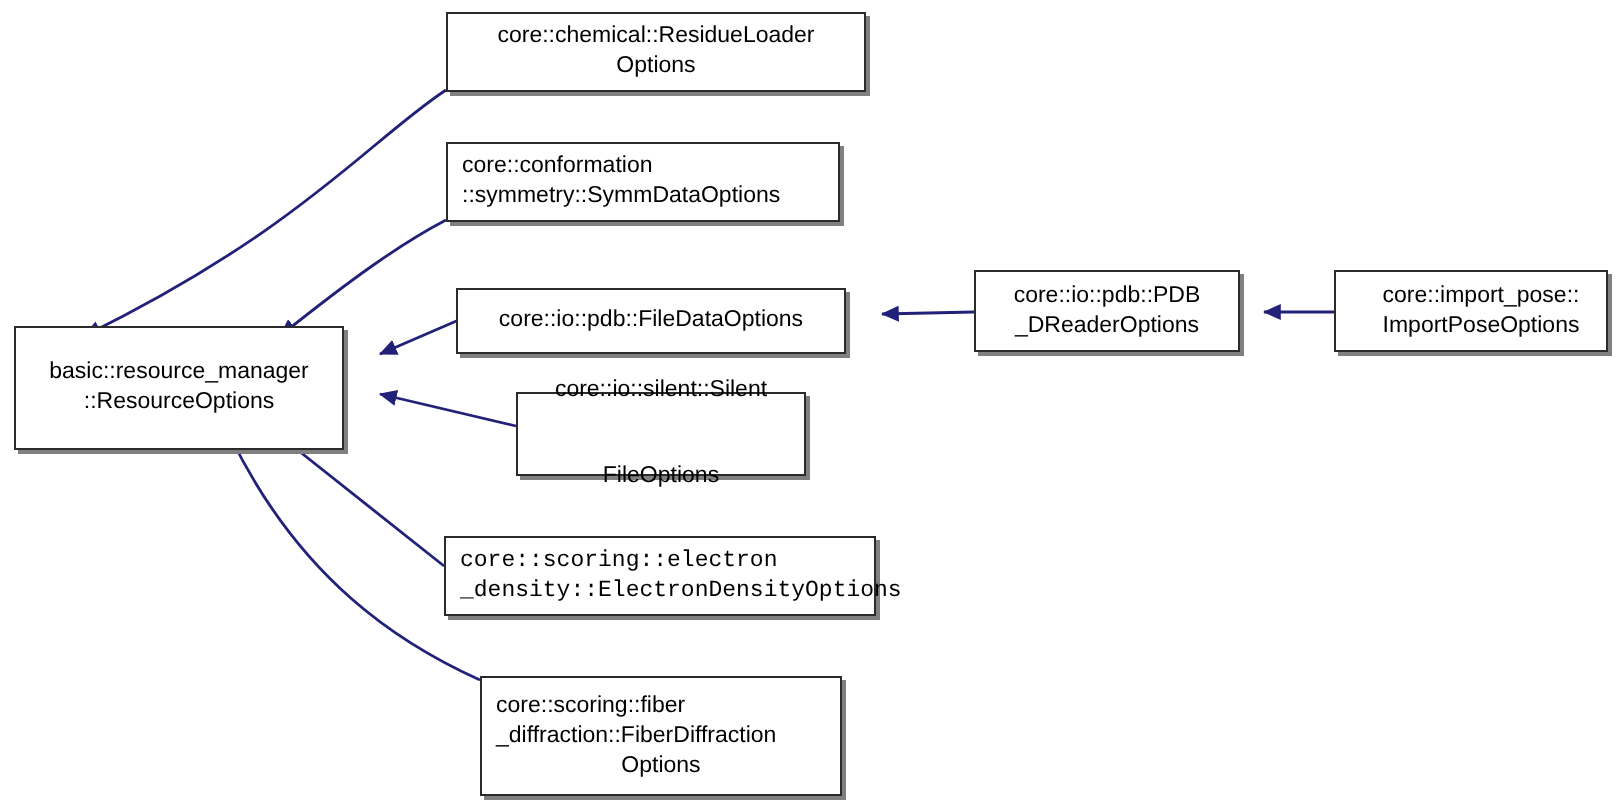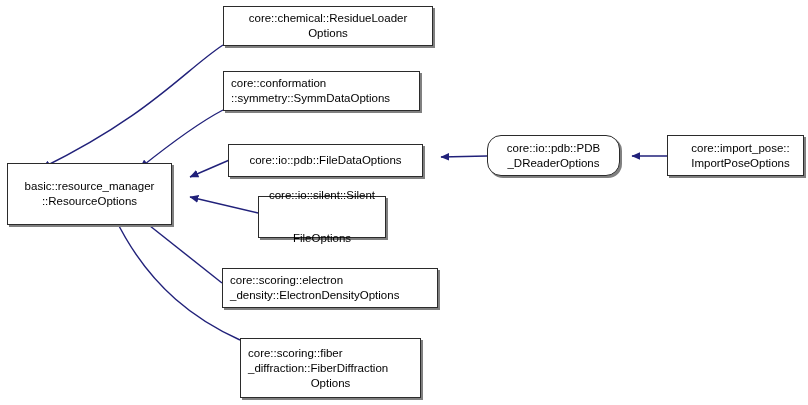--- a/index.html
+++ b/index.html
@@ -85,37 +85,37 @@
 
   <div class="node left" style="left:223px; top:71px; width:197px; height:40px;">
     <span class="ln">core::conformation</span>
     <span class="ln">::symmetry::SymmDataOptions</span>
   </div>
 
   <div class="node" style="left:228px; top:144px; width:195px; height:33px;">
     <span class="ln">core::io::pdb::FileDataOptions</span>
   </div>
 
-  <div class="node" style="left:258px; top:196px; width:128px; height:42px;gap:28px;">
+  <div class="node" style="left:258px; top:196px; width:145px; height:42px;gap:28px;">
     <span class="ln">core::io::silent::Silent</span>
     <span class="ln">FileOptions</span>
   </div>
 
-  <div class="node left" style="left:222px; top:268px; width:216px; height:40px;">
+  <div class="node left" style="left:222px; top:268px; width:216px; height:40px;font-family:Liberation Mono, monospace;">
     <span class="ln">core::scoring::electron</span>
     <span class="ln">_density::ElectronDensityOptions</span>
   </div>
 
   <div class="node left" style="left:240px; top:338px; width:181px; height:60px;">
     <span class="ln">core::scoring::fiber</span>
     <span class="ln">_diffraction::FiberDiffraction</span>
     <span class="ln c">Options</span>
   </div>
 
-  <div class="node" style="left:487px; top:135px; width:133px; height:41px;border-radius:14px;">
+  <div class="node" style="left:487px; top:135px; width:133px; height:41px;">
     <span class="ln">core::io::pdb::PDB</span>
     <span class="ln">_DReaderOptions</span>
   </div>
 
   <div class="node" style="left:667px; top:135px; width:137px; height:41px;padding-left:10px;">
     <span class="ln">core::import_pose::</span>
     <span class="ln">ImportPoseOptions</span>
   </div>
 
 </div>

